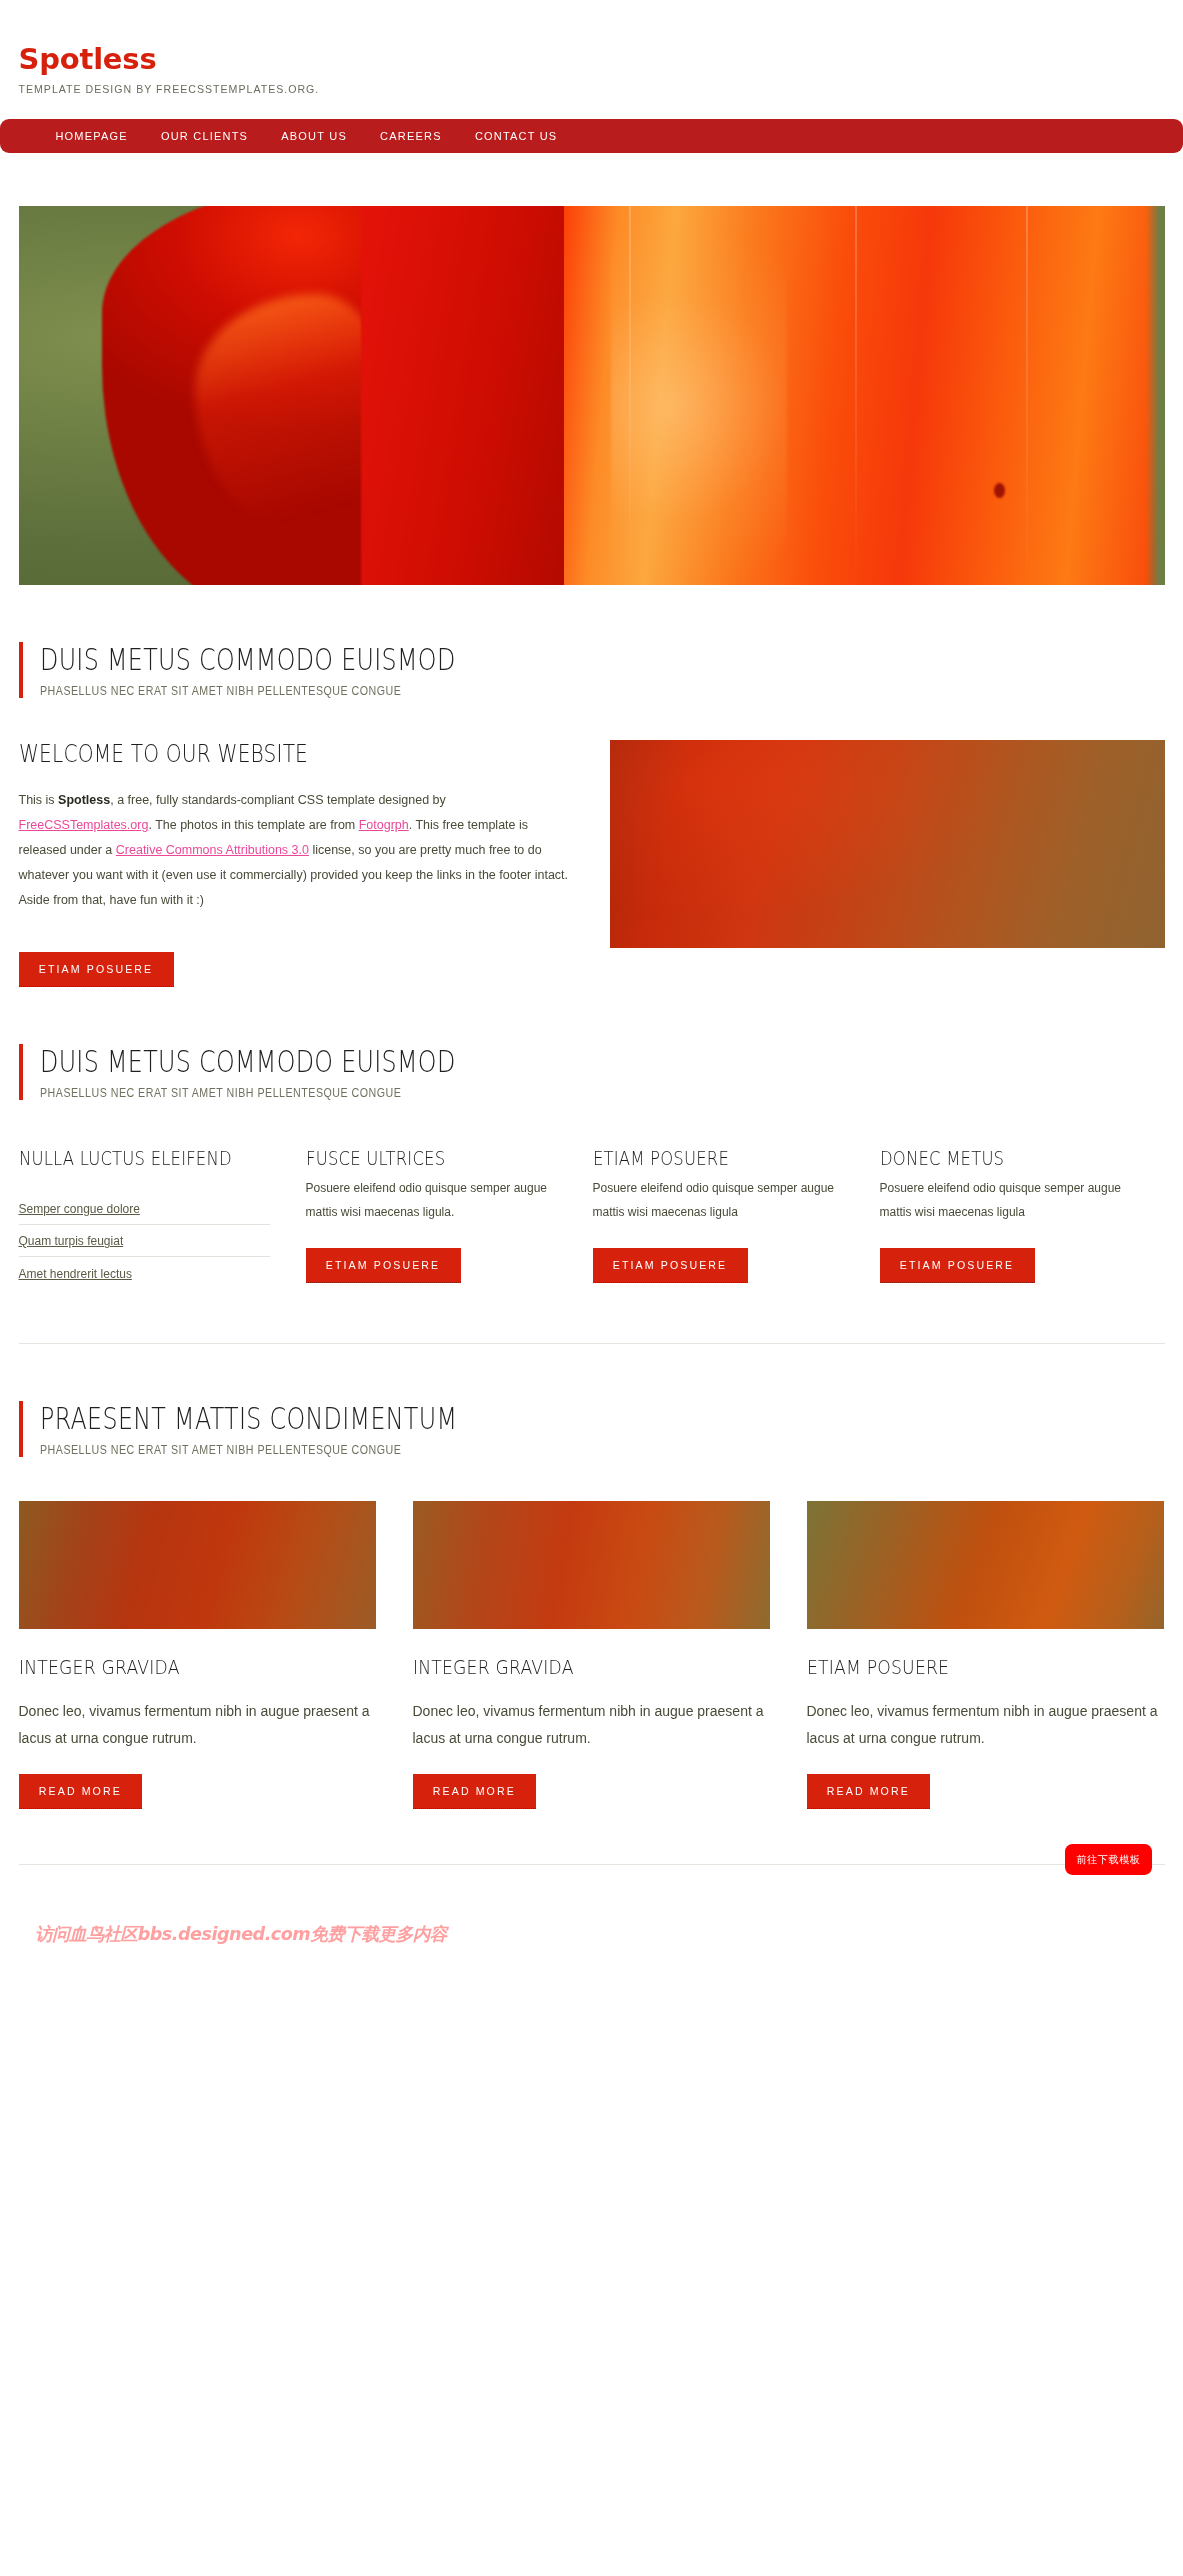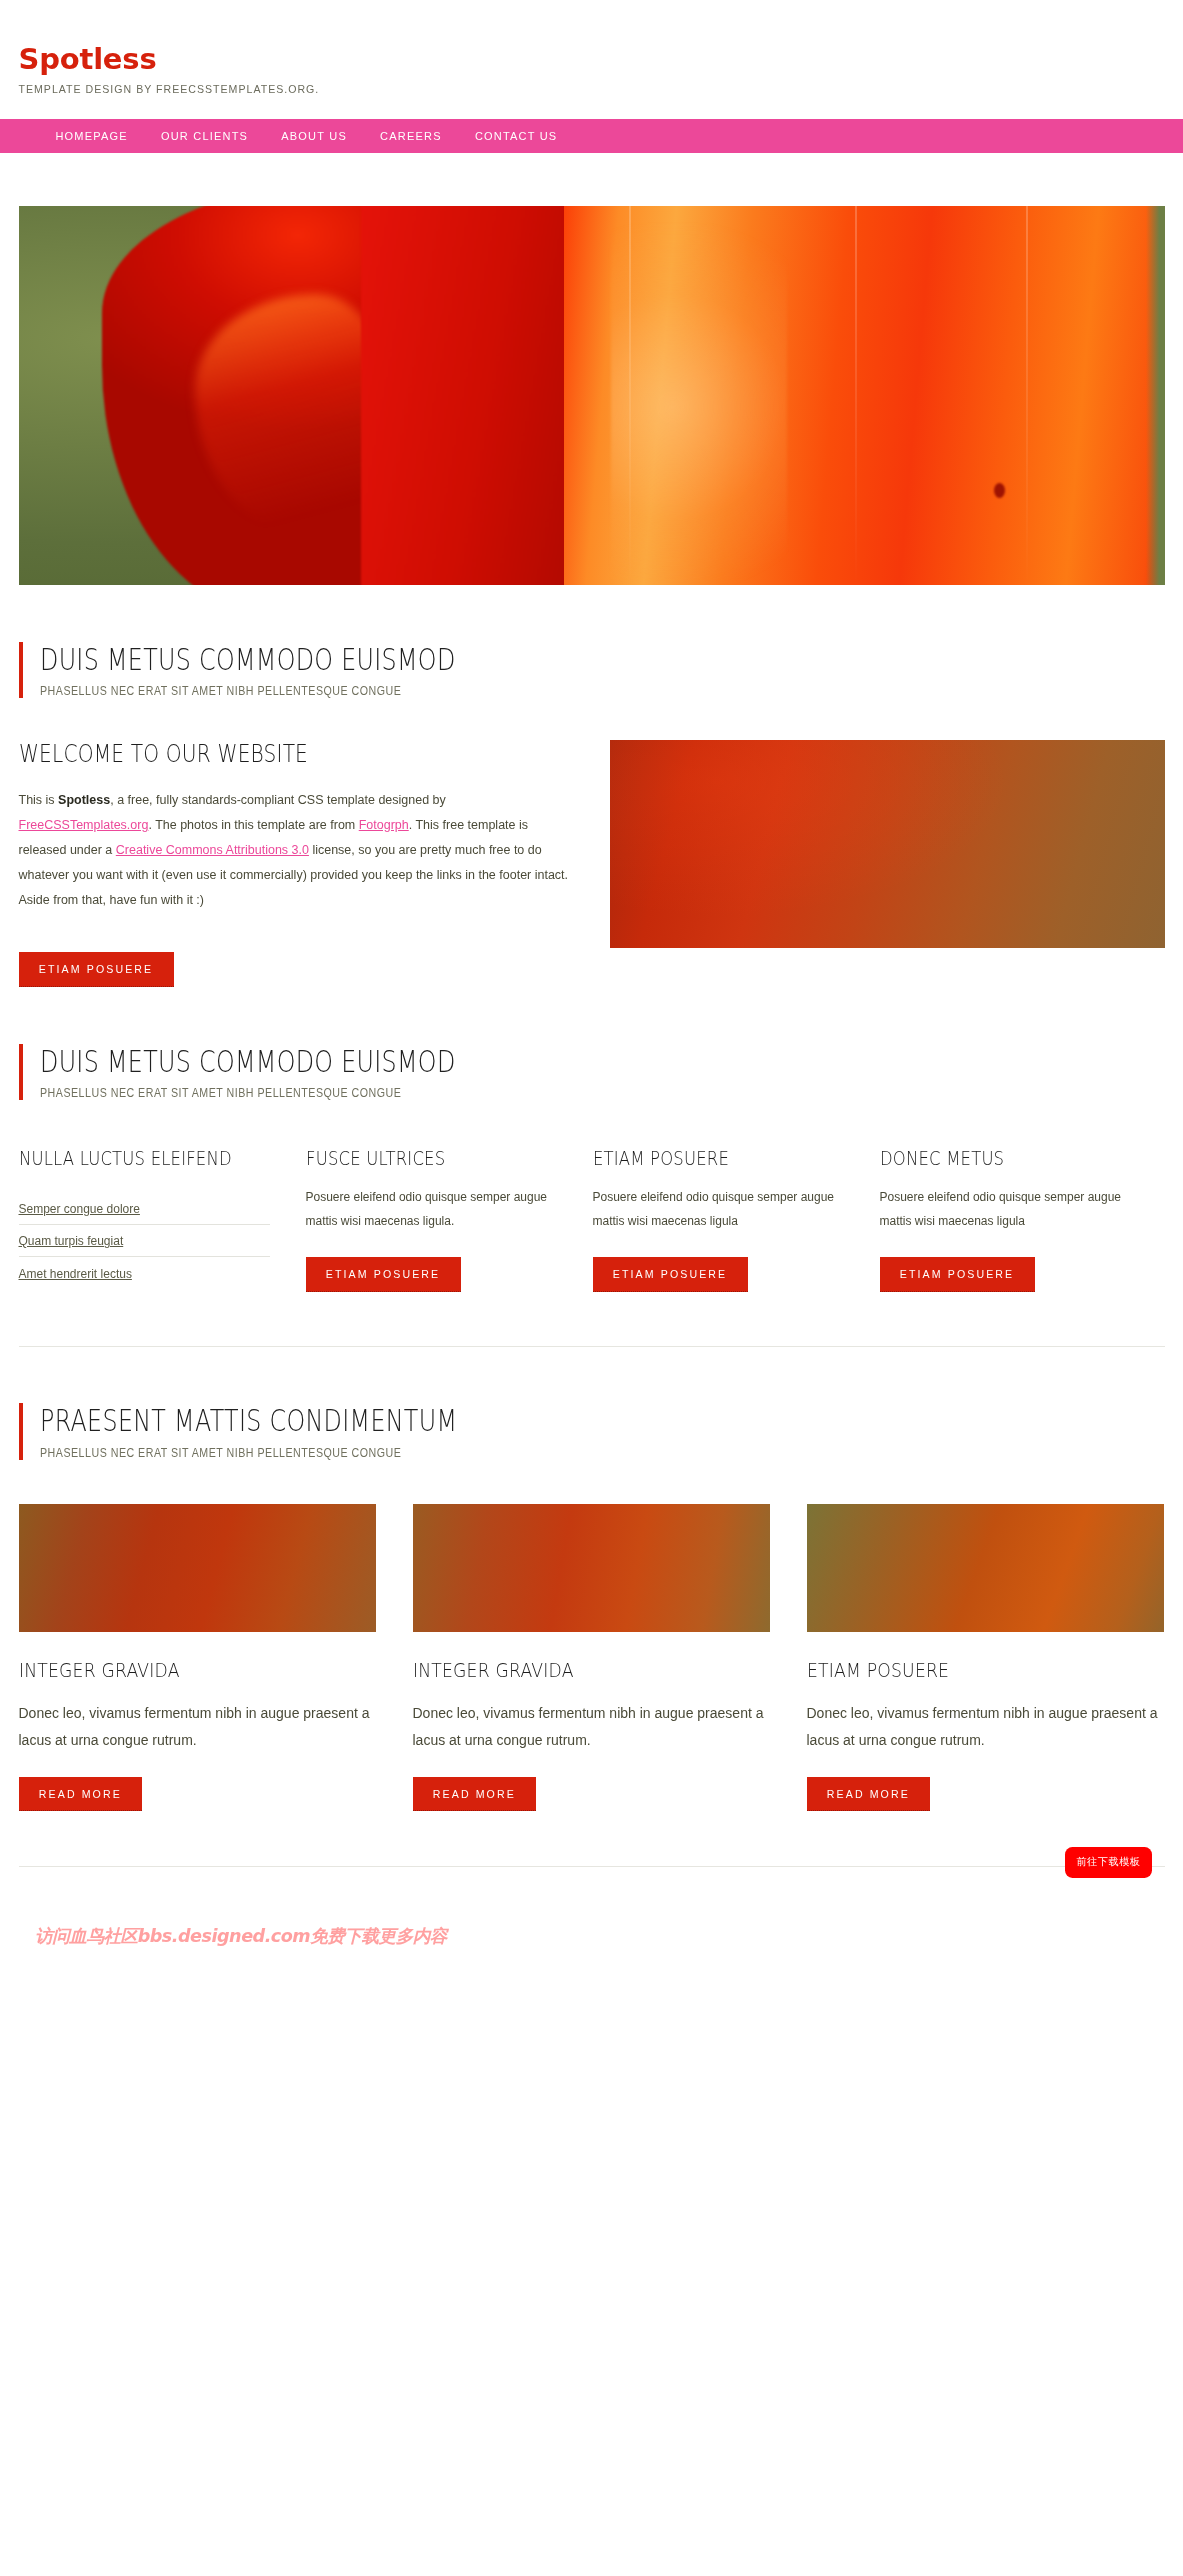--- a/index.html
+++ b/index.html
@@ -26,25 +26,26 @@
     margin-top: 8.3px;
     font-size: 10.6px;
     letter-spacing: 1px;
     color: #6b6b5c;
     text-transform: uppercase;
     font-family: "Liberation Sans", sans-serif;
   }
 
   
   .navbar {
-    background: #ec4899;
+    background: #b91c1c;
     height: 34px;
     width: 100%;
     display: flex;
     align-items: center;
+    border-radius: 9px;
   }
   .nav-inner { width: 1146px; margin: 0 auto; display: flex; align-items: center; }
   .nav-item {
     color: #ffffff;
     font-size: 11px;
     letter-spacing: 1.2px;
     text-transform: uppercase;
     text-decoration: none;
     padding: 0 16.6px;
     line-height: 34px;
@@ -207,21 +208,21 @@
     font-weight: 300;
     font-size: 19.4px;
     color: #1d1d1d;
     text-transform: uppercase;
     transform: scaleX(0.85);
     transform-origin: left center;
     line-height: 1.35;
     letter-spacing: 0.2px;
   }
   .col4 p {
-    margin-top: 14px;
+    margin-top: 5px;
     font-size: 12px;
     line-height: 1.95;
     color: #4a4a38;
   }
   ul.linklist { list-style: none; margin-top: 20.3px; }
   ul.linklist li { border-bottom: 0.9px solid #e3e3dd; }
   ul.linklist li:last-child { border-bottom: 0; }
   ul.linklist a {
     display: block;
     padding: 9.2px 0 8.3px;

